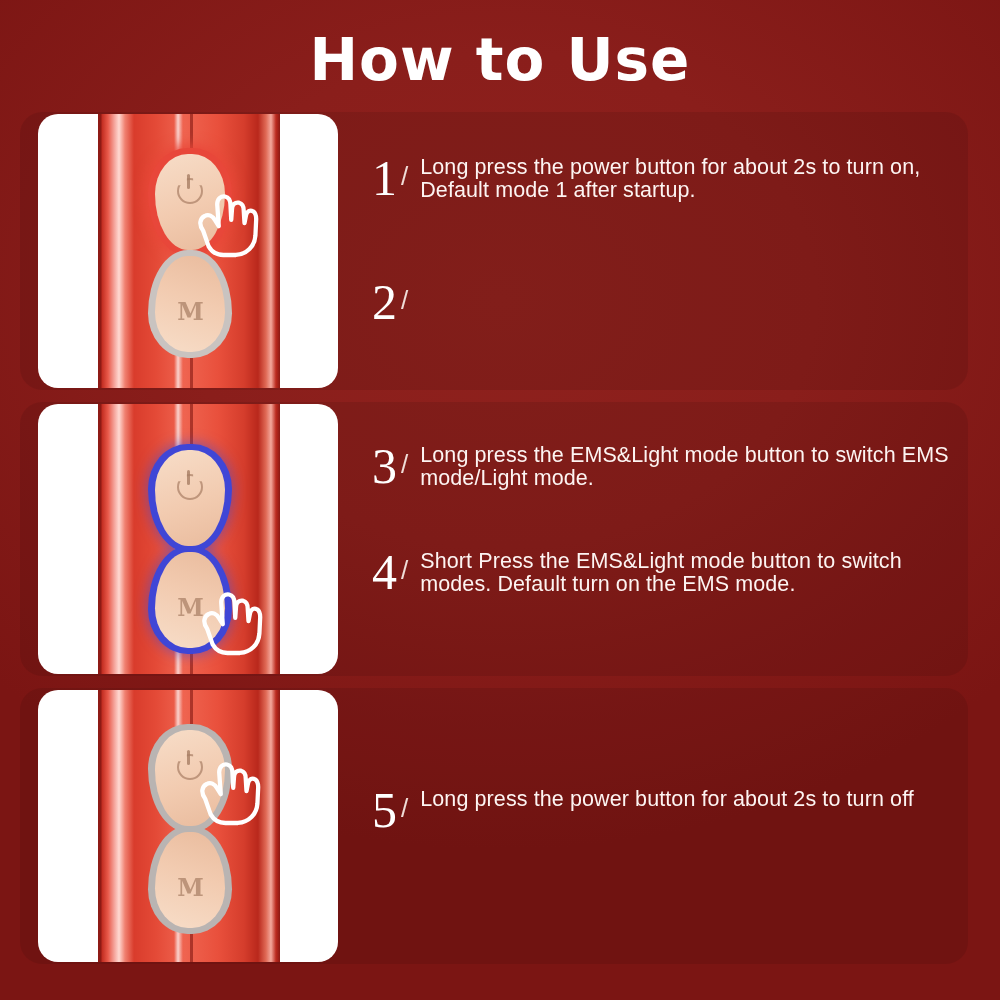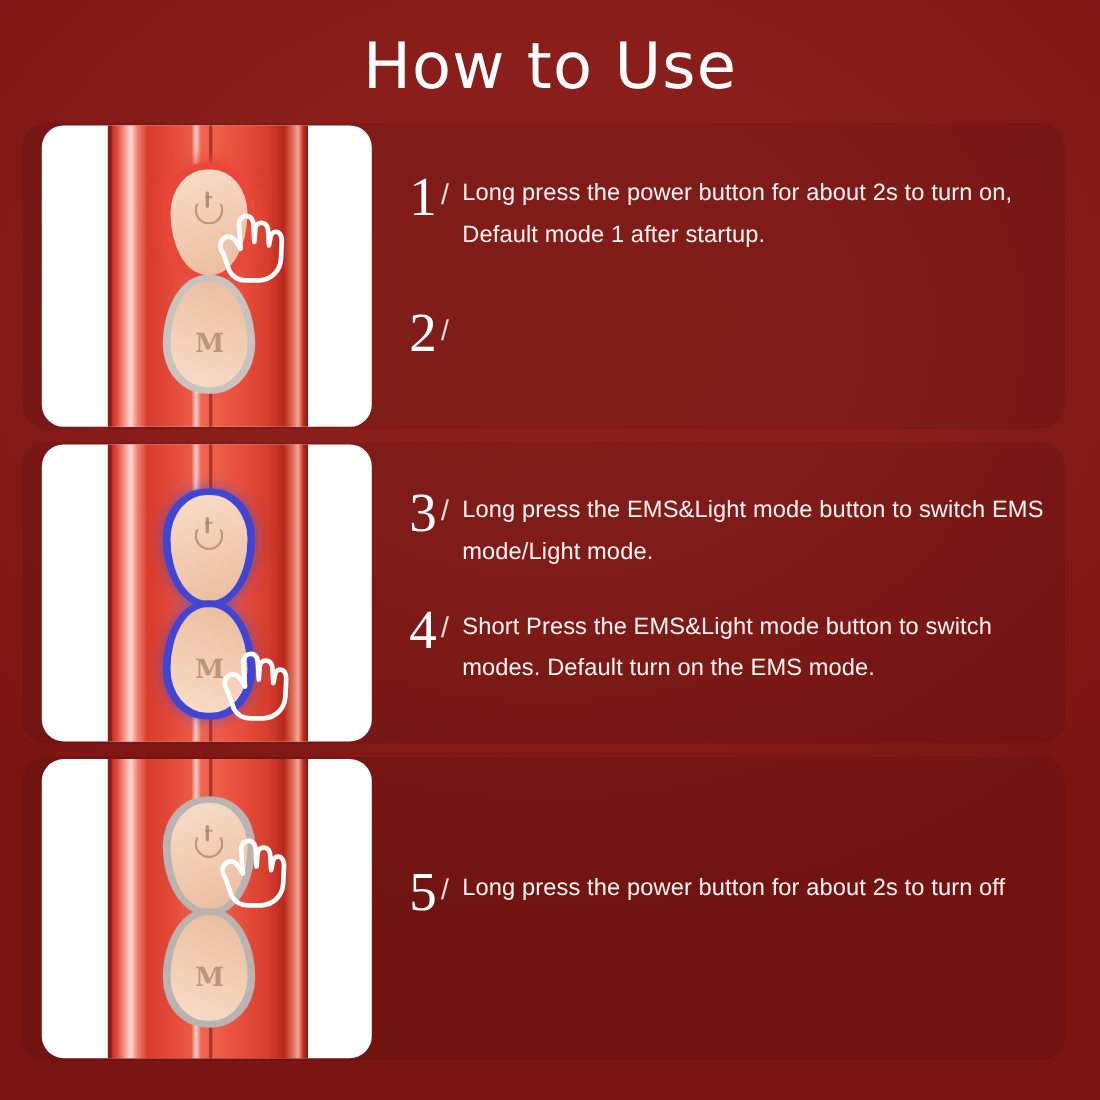--- a/index.html
+++ b/index.html
@@ -27,21 +27,21 @@
   
   #title {
     position: absolute;
     top: 28px;
     left: 0;
     width: 1000px;
     text-align: center;
     color: #ffffff;
     font-family: "DejaVu Sans", sans-serif;
     font-size: 58px;
-    font-weight: normal;
+    font-weight: bold;
     letter-spacing: 1px;
     line-height: 64px;
     white-space: nowrap;
   }
 
   
   .row {
     position: absolute;
     left: 20px;
     width: 948px;
@@ -231,21 +231,21 @@
     color: #f0ddd8;
     font-family: "Liberation Sans", sans-serif;
     font-size: 26px;
     line-height: 40px;
     margin-right: 12px;
     flex: 0 0 auto;
   }
   .step-text {
     color: #fdf4f2;
     font-size: 21.5px;
-    line-height: 38px;
+    line-height: 23px;
     font-weight: normal;
     letter-spacing: 0.1px;
     max-width: 540px;
   }
 
   #row-1 .step.s-a { top: 44px; }
   #row-1 .step.s-b { top: 168px; }
   #row-2 .step.s-a { top: 42px; }
   #row-2 .step.s-b { top: 148px; }
   #row-3 .step.s-a { top: 100px; }

